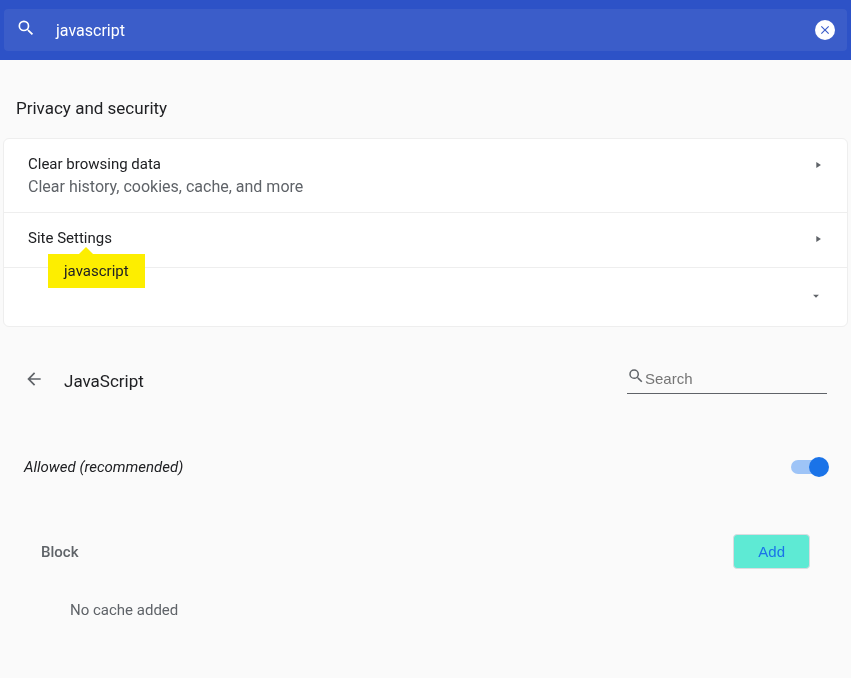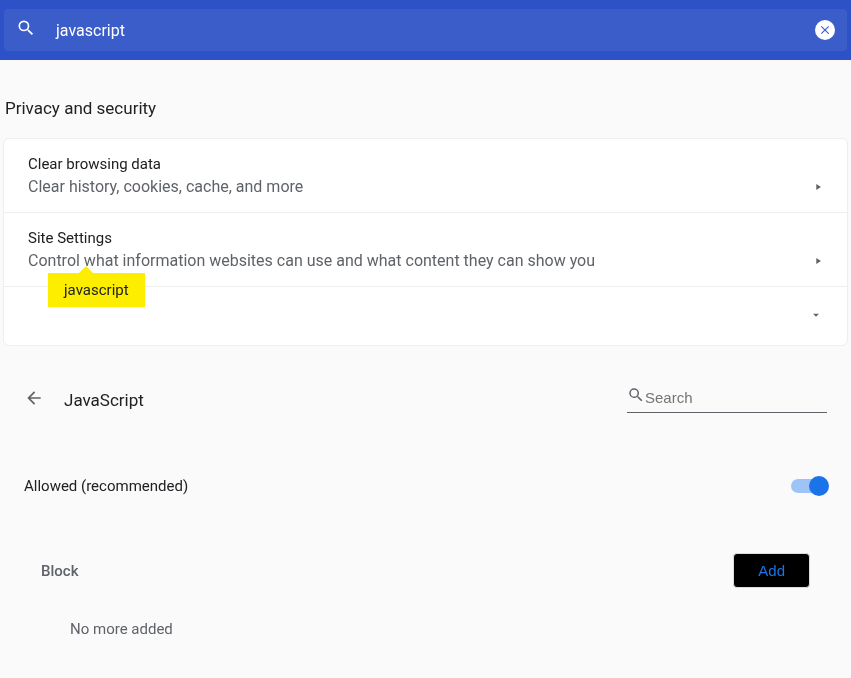--- a/index.html
+++ b/index.html
@@ -40,33 +40,33 @@
       display: flex;
       align-items: center;
       justify-content: center;
       cursor: pointer;
     }
     .clear-btn svg { fill: #3b5dc9; }
     .content-wrap { background: #fafafa; }
     .section-title {
       font-size: 17px;
       color: #202124;
-      padding: 38px 0 20px 5px;
+      padding: 38px 0 20px 16px;
     }
     .card {
       background: #fff;
       margin: 0 3px;
       border: 1px solid #eee;
       border-radius: 6px;
       overflow: visible;
       position: relative;
     }
     .row {
       display: flex;
-      align-items: flex-end;
+      align-items: flex-start;
       padding: 16px 24px;
       border-bottom: 1px solid #eee;
       cursor: pointer;
       position: relative;
     }
     .row:last-child { border-bottom: none; }
     .row-text { flex: 1; }
     .row-title {
       font-size: 15px;
       color: #202124;
@@ -134,20 +134,21 @@
       color: #5f6368;
       background: transparent;
       width: 140px;
     }
     .detail-search .sicon { color:#5f6368; }
     .setting-row {
       display: flex;
       align-items: center;
       padding: 0 24px;
       margin-top: 64px;
+      font-style: italic;
     }
     .setting-row .label {
       flex: 1;
       font-size: 15px;
       color: #202124;
     }
     .toggle {
       width: 36px;
       height: 14px;
       background: #9ec4f7;
@@ -170,21 +171,21 @@
       margin-top: 58px;
     }
     .block-row .label {
       flex: 1;
       font-size: 15px;
       font-weight: 500;
       color: #5f6368;
     }
     .add-btn {
       border: 1px solid #dadce0;
-      background: #000000;
+      background: #5eead4;
       color: #1a73e8;
       font-size: 15px;
       font-weight: 500;
       padding: 8px 24px;
       border-radius: 4px;
       cursor: pointer;
     }
     .nosites {
       font-size: 15px;
       color: #5f6368;
@@ -221,21 +222,20 @@
       </div>
       <span class="chevron">
         <svg width="10" height="10" viewBox="0 0 24 24" fill="#5f6368">
             <path d="M8 5v14l11-7z"></path>
           </svg>
       </span>
     </div>
     <div class="row">
       <div class="row-text">
         <div class="row-title">Site Settings</div>
-        <div class="row-sub">Control what information websites can use and what content they can show you</div>
       </div>
       <span class="chevron">
         <svg width="10" height="10" viewBox="0 0 24 24" fill="#5f6368">
             <path d="M8 5v14l11-7z"></path>
           </svg>
       </span>
     </div>
     <div class="more-row">
       <div class="tooltip">javascript</div>
       <div class="row-text"></div>
@@ -267,14 +267,14 @@
   <div class="setting-row">
     <span class="label">Allowed (recommended)</span>
     <span class="toggle"></span>
   </div>
 
   <div class="block-row">
     <span class="label">Block</span>
     <button class="add-btn">Add</button>
   </div>
 
-  <div class="nosites">No more added</div>
+  <div class="nosites">No cache added</div>
 </div>
 
 </body></html>

